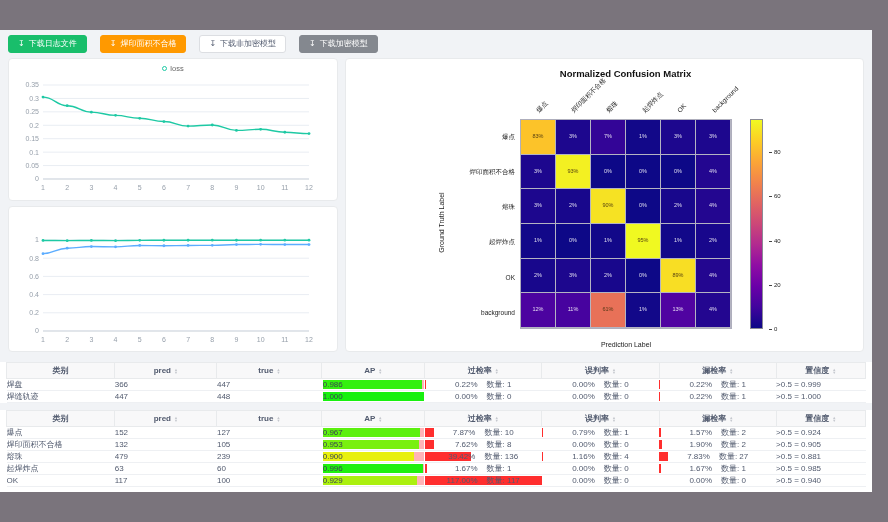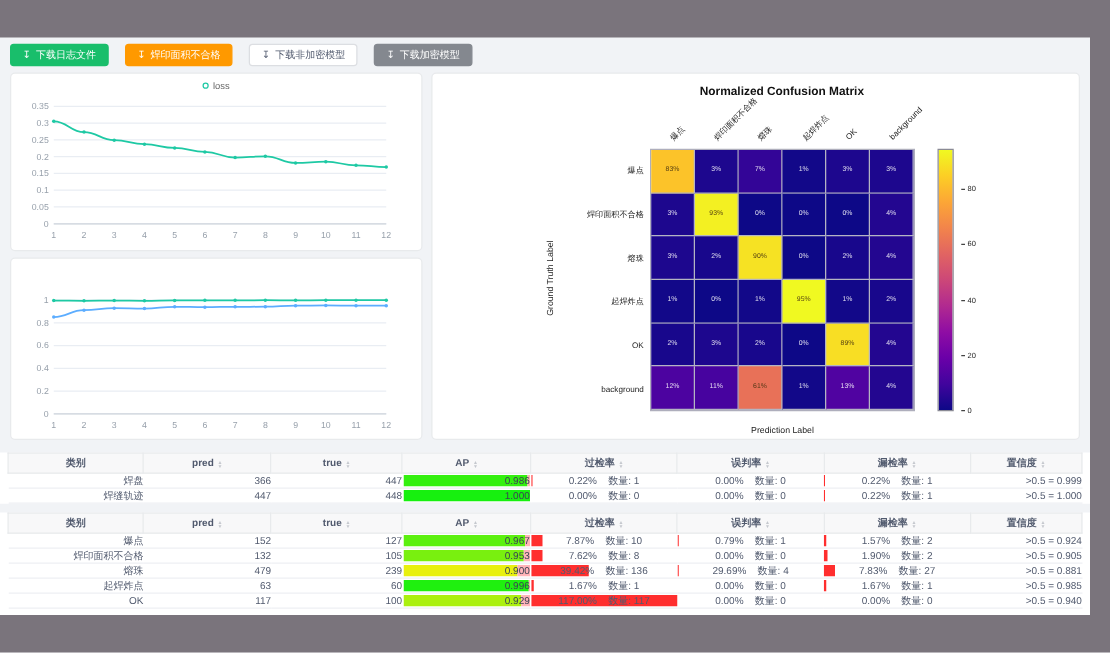--- a/index.html
+++ b/index.html
@@ -35,21 +35,21 @@
   .m-xlabel{position:absolute;left:174px;width:212px;top:282px;text-align:center;font-size:7px;color:#222}
   .m-ylabel{position:absolute;left:45px;top:160px;width:100px;text-align:center;font-size:7px;color:#222;transform:rotate(-90deg);white-space:nowrap}
   
   .tables-area{position:absolute;left:0;top:332px;width:872px}
   .table-block{background:#fff;padding:0 6px;margin-bottom:7px}
   .table-block:last-child{padding-bottom:5px}
   table{width:100%;border-collapse:collapse;table-layout:fixed;font-size:8px;color:#515a6e}
   th{height:16px;background:#f8f8f9;border:1px solid #e8eaec;font-weight:bold;padding:0}
   .th-in{display:flex;align-items:center;justify-content:center;gap:3px}
   .sort{display:inline-flex;flex-direction:column;line-height:3px;font-size:4px;color:#c5c8ce;cursor:pointer}
-  td{height:11px;padding:0;text-align:right;border-bottom:1px solid #eef0f3;overflow:hidden;white-space:nowrap}
+  td{height:11px;padding:0;text-align:left;border-bottom:1px solid #eef0f3;overflow:hidden;white-space:nowrap}
   .ap{position:relative;height:9px;margin:1px 1px}
   .apg{position:absolute;left:0;top:0;bottom:0}
   .apr{position:absolute;top:0;bottom:0;right:0;background:#ffb3b8}
   .apt{position:relative;z-index:1;font-size:8px;line-height:9px;display:block;color:#3a4354}
   .rate{position:relative;height:11px;display:flex;align-items:center;justify-content:center;gap:9px}
   .rbar{position:absolute;left:0;top:1px;bottom:1px;background:#ff2e2e}
   .rate span{position:relative;z-index:1}
 </style>
 </head>
 <body>
@@ -640,21 +640,21 @@
                 <td>
                   <div class="rate">
                     <div class="rbar" style="width: 39.42%; min-width: 1px;"></div>
                     <span>39.42%</span>
                     <span>数量: 136</span>
                   </div>
                 </td>
                 <td>
                   <div class="rate">
                     <div class="rbar" style="width: 1.16%; min-width: 1px;"></div>
-                    <span>29.69%</span>
+                    <span>1.16%</span>
                     <span>数量: 4</span>
                   </div>
                 </td>
                 <td>
                   <div class="rate">
                     <div class="rbar" style="width: 7.83%; min-width: 1px;"></div>
                     <span>7.83%</span>
                     <span>数量: 27</span>
                   </div>
                 </td>

